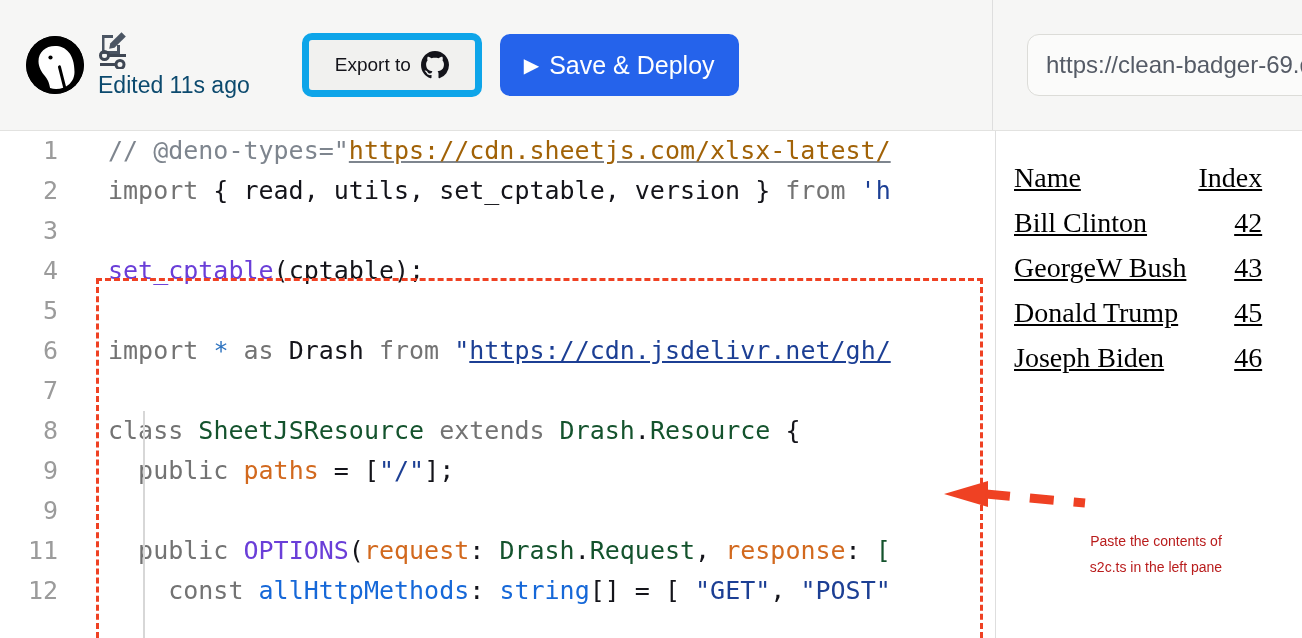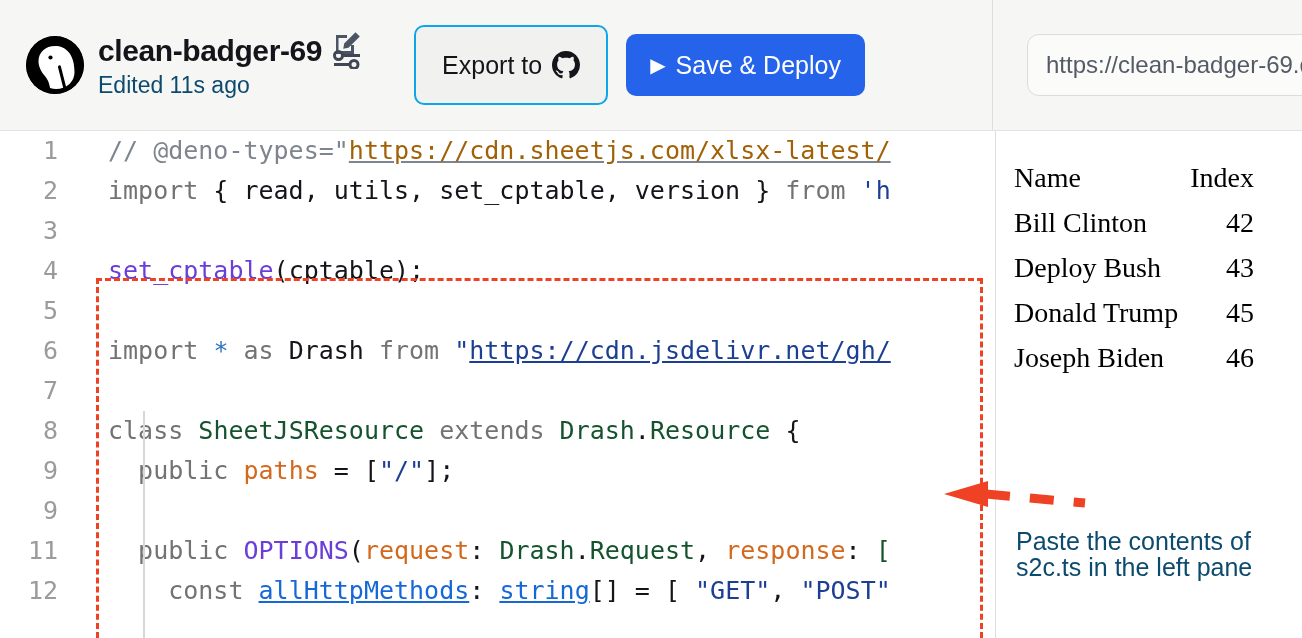--- a/index.html
+++ b/index.html
@@ -51,25 +51,25 @@
   #edited-ago {
     font-size: 23px; color: #0c4a6e; margin-top: 4px; line-height: 1.1;
   }
 
   .btn {
     display: inline-flex; align-items: center; justify-content: center;
     gap: 10px; cursor: pointer; white-space: nowrap;
   }
   #export-btn {
     margin-left: 52px;
-    height: 80px; padding: 0 26px;
+    height: 64px; padding: 0 26px;
     background: #f1f1ef;
-    border: 2px solid #0ea5e9;
+    border: 7px solid #0ea5e9;
     border-radius: 10px;
-    font-size: 25px; color: #14141a;
+    font-size: 19px; color: #14141a;
   }
   #export-btn .gh-icon { display:block; }
   #deploy-btn {
     margin-left: 18px;
     height: 62px; padding: 0 24px;
     background: #2563eb;
     border: none; border-radius: 10px;
     font-size: 25px; color: #ffffff; font-weight: 500;
   }
   #deploy-btn .play-icon { font-size: 20px; line-height: 1; }
@@ -111,21 +111,21 @@
   .t-comment { color: #7e858e; }
   .t-kw      { color: #737373; }
   .t-str     { color: #1c3f94; }
   .t-plain   { color: #14141a; }
   .t-type    { color: #14532d; }
   .t-func    { color: #6a3ed8; }
   .t-prop    { color: #d2691e; }
   .t-op      { color: #2f74c0; }
   .t-link    { color: #a16207; text-decoration: underline; text-decoration-color:#7e858e; }
   .t-link-blue { color: #1c3f94; text-decoration: underline; text-decoration-color:#1c3f94; }
-  .t-spell   { color: #1668d8; text-decoration: underline; text-decoration-style: solid; }
+  .t-spell   { color: #1668d8; text-decoration-style: solid; }
 
   
   #indent-guide {
     position: absolute; left: 143px; top: 280px;
     width: 2px; height: 227px; background: #d7d7d7;
   }
 
   
   #paste-rect {
     position: absolute; left: 96px; top: 147px;
@@ -143,58 +143,58 @@
     overflow: hidden;
   }
   #result-table {
     position: absolute; left: 18px; top: 24px;
     border-collapse: collapse;
     font-family: "Liberation Serif", serif;
     font-size: 28px; color: #000;
   }
   #result-table th, #result-table td {
     padding: 0 0 0 0; height: 45px;
-    text-align: left; font-weight: normal; vertical-align: middle;
+    text-align: left; font-weight: normal; vertical-align: middle; text-decoration: underline;
   }
   #result-table th:nth-child(2), #result-table td:nth-child(2) { padding-left: 12px; }
   #result-table tr td:nth-child(2) { text-align: right; }
   #result-table tr th:nth-child(2) { text-align: right; }
 
   
   #annotation-svg {
     position: absolute; left: 0; top: 0;
     width: 1302px; height: 638px;
     pointer-events: none;
   }
   #annotation-text {
     position: absolute; left: 1016px; top: 528px;
     width: 280px;
-    font-size: 25px; line-height: 26px;
-    color: #0c4a6e;
+    font-size: 14px; line-height: 26px;
+    color: #b91c1c;
+    text-align: center;
   }
 </style>
 </head>
 <body>
 
 <div id="app">
 
   <div id="header">
     <div id="header-inner">
 
       <div class="deno-logo">
         <svg viewBox="0 0 58 58" xmlns="http://www.w3.org/2000/svg">
           <circle cx="29" cy="29" r="29" fill="#000000"></circle>
           <path d="M29 10c-9.5 0-16.5 6.3-16.5 15.2 0 6.1 3.2 10.8 6.4 14.9 2.1 2.7 3.6 5.3 4.3 8.2l.9 3.8c2 .6 3.9.9 5.9.9 2.6 0 5-.4 7.2-1.2l-5.2-20.6c-.2-.9.3-1.6 1.1-1.8.8-.2 1.6.3 1.8 1.1l5.1 20.1c5.2-3 8.5-8.2 8.5-14.6C48.5 17.8 39.6 10 29 10z" fill="#ffffff"></path>
           <circle cx="24.5" cy="21.5" r="2.1" fill="#000000"></circle>
         </svg>
       </div>
 
       <div class="title-block">
         <div class="title-row">
-          <span id="project-title">clean-badger-69</span>
           <span id="edit-icons">
             <svg width="30" height="38" viewBox="0 0 30 38" fill="none" xmlns="http://www.w3.org/2000/svg">
               <path d="M4 4h11v3H6.5v13H19v-6h3v9H4V4z" fill="#4b5563"></path>
               <path d="M23.5 1.2l4.3 4.3-11.3 11.3-5.3 1 1-5.3L23.5 1.2z" fill="#4b5563"></path>
               <circle cx="6.5" cy="24.5" r="4" stroke="#3f4754" stroke-width="3" fill="none"></circle>
               <line x1="11" y1="24.5" x2="28" y2="24.5" stroke="#3f4754" stroke-width="3"></line>
               <circle cx="22" cy="33.5" r="4" stroke="#3f4754" stroke-width="3" fill="none"></circle>
               <line x1="2" y1="33.5" x2="17" y2="33.5" stroke="#3f4754" stroke-width="3"></line>
             </svg>
           </span>
@@ -248,21 +248,21 @@
             <th>Name</th>
             <th>Index</th>
           </tr>
       </thead>
       <tbody>
           <tr>
             <td>Bill Clinton</td>
             <td>42</td>
           </tr>
           <tr>
-            <td>Deploy Bush</td>
+            <td>GeorgeW Bush</td>
             <td>43</td>
           </tr>
           <tr>
             <td>Donald Trump</td>
             <td>45</td>
           </tr>
           <tr>
             <td>Joseph Biden</td>
             <td>46</td>
           </tr>

